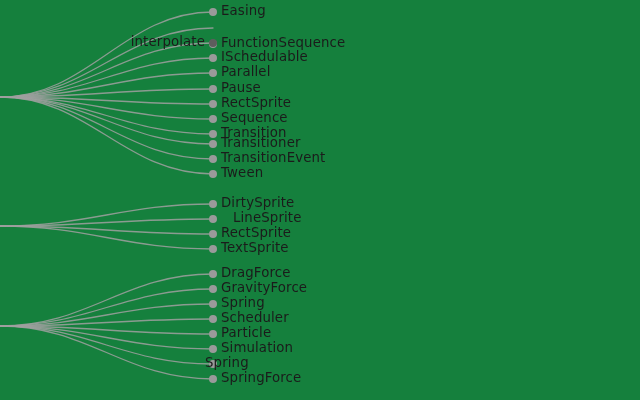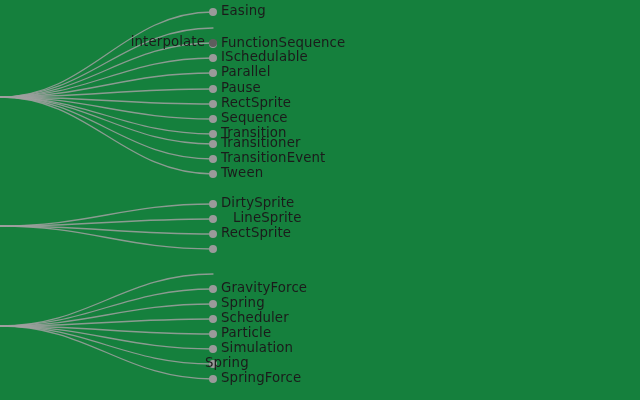--- a/index.html
+++ b/index.html
@@ -149,20 +149,25 @@
       <div class="node-row" style="top: 211px; width: 640px;">
         <span class="node-dot" style="left: 209px;"></span>
         <span class="node-label" style="left: 233px;">LineSprite</span>
       </div>
       <div class="node-row" style="top: 226px; width: 640px;">
         <span class="node-dot" style="left: 209px;"></span>
         <span class="node-label" style="left: 221px;">RectSprite</span>
       </div>
       <div class="node-row" style="top: 241px; width: 640px;">
         <span class="node-dot" style="left: 209px;"></span>
+        <span class="node-label" style="left: 221px;">TextSprite</span>
+      </div>
+      <div class="node-row" style="top: 266px; width: 640px;">
+        <span class="node-dot" style="left: 209px;"></span>
+        <span class="node-label" style="left: 221px;">DragForce</span>
       </div>
       <div class="node-row" style="top: 281px; width: 612px;">
         <span class="node-dot" style="left: 209px;"></span>
         <span class="node-label" style="left: 221px;">GravityForce</span>
       </div>
       <div class="node-row" style="top: 296px; width: 640px;">
         <span class="node-dot" style="left: 209px;"></span>
         <span class="node-label" style="left: 221px;">Spring</span>
       </div>
       <div class="node-row" style="top: 311px; width: 640px;">

